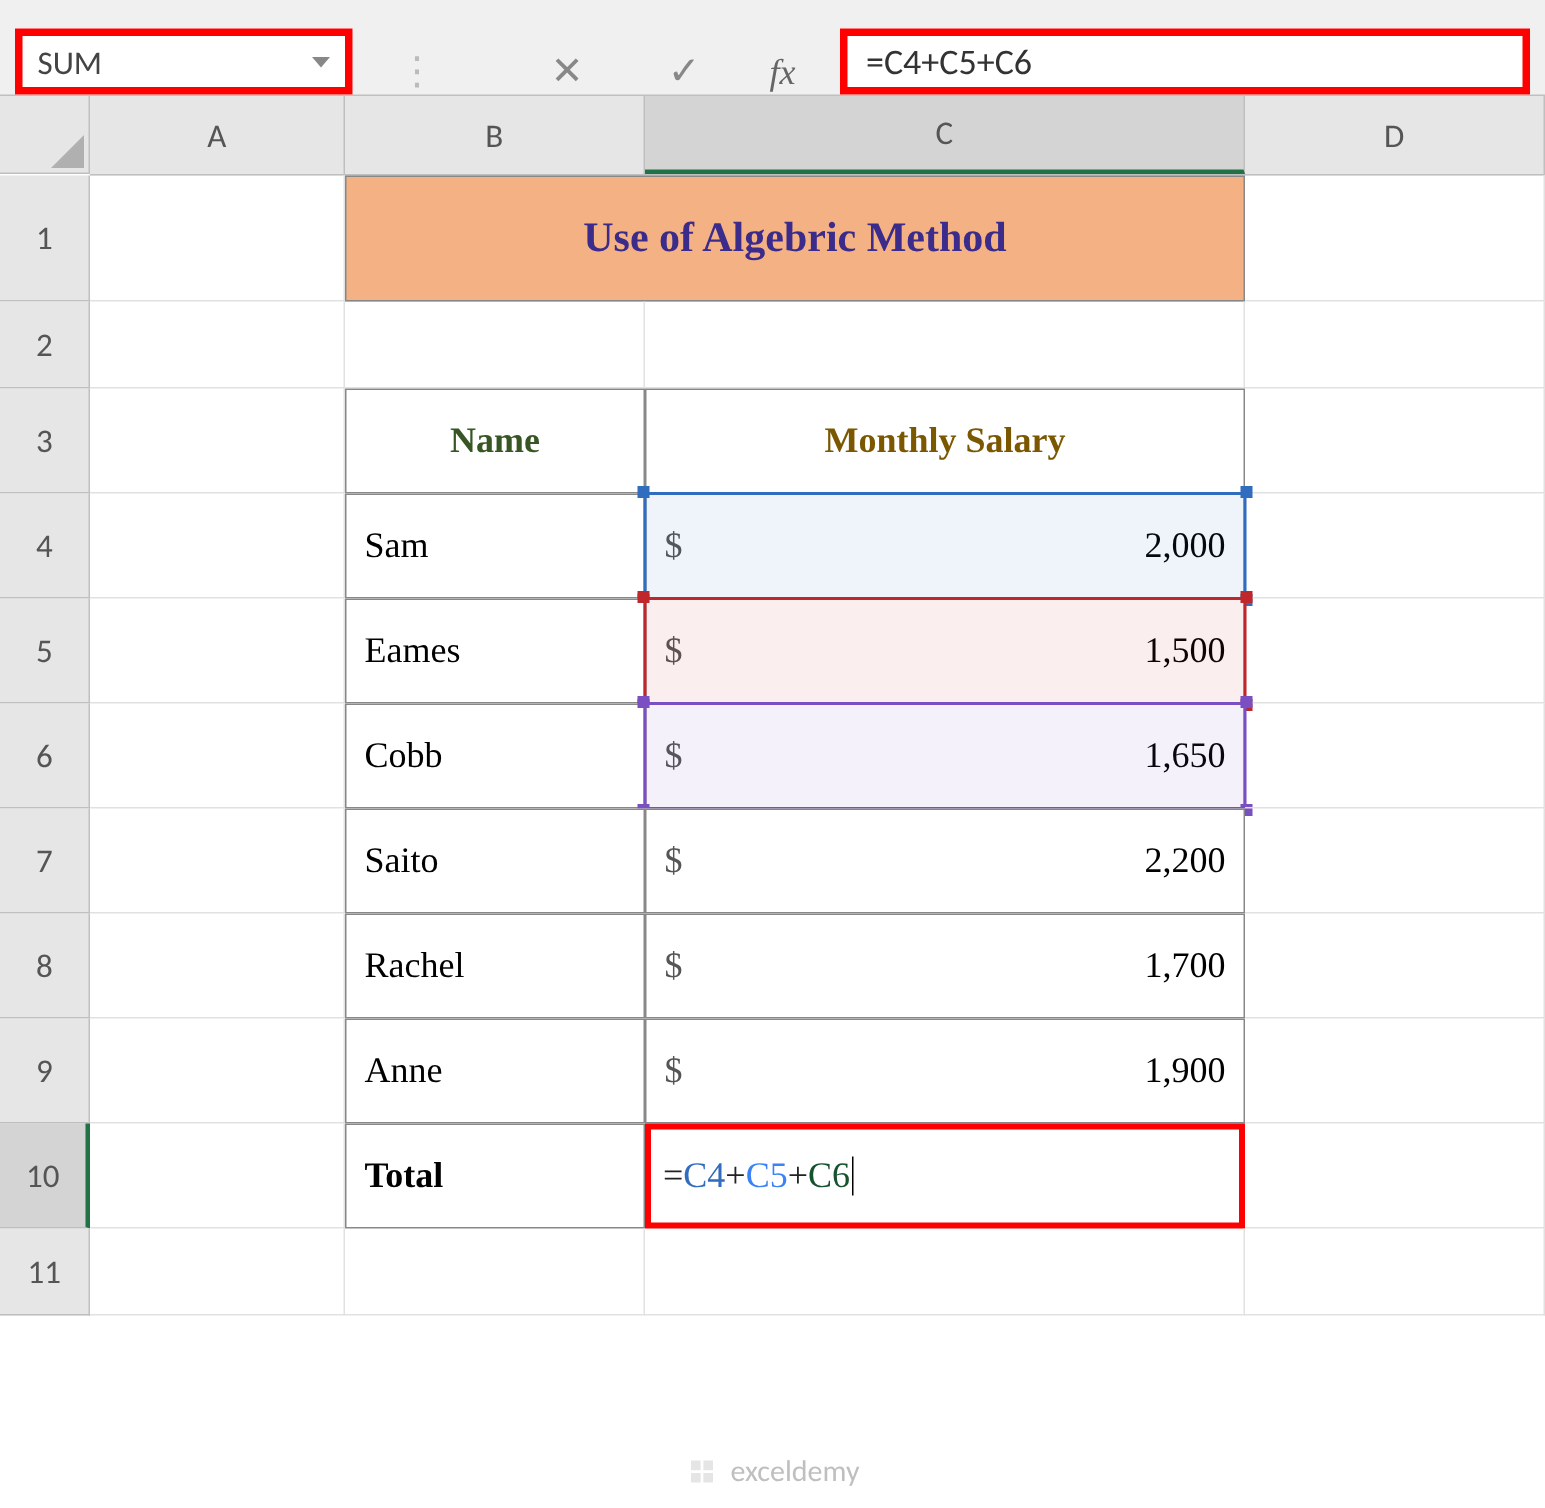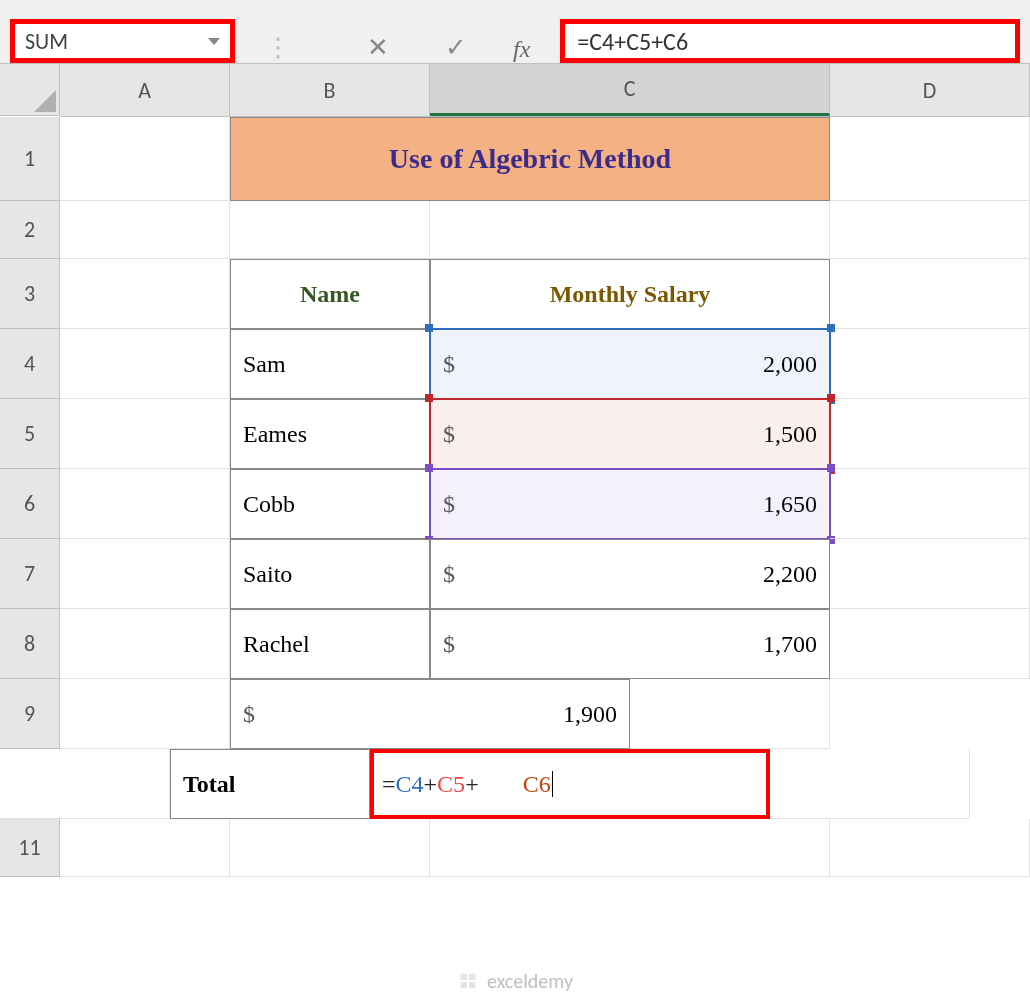--- a/index.html
+++ b/index.html
@@ -206,22 +206,22 @@
   .sq-tr { top: -4px; right: -4px; }
   .sq-bl { bottom: -4px; left: -4px; }
   .sq-br { bottom: -4px; right: -4px; }
 
   .formula-cell {
     border: 4px solid #ff0000;
     font-size: 24px;
     padding: 0 8px;
   }
   .c-blue { color: #316dbe; }
-  .c-red { color: #ef4444; text-align: center; }
-  .c-purple { color: #c2410c; margin-left: 44px; }
+  .c-red { color: #3b82f6; text-align: center; }
+  .c-purple { color: #14532d; }
   .c-black { color: #222; }
   .cursor {
     border-right: 1px solid #000;
     height: 26px;
     margin-left: 1px;
   }
 
   .watermark {
     position: absolute;
     bottom: 12px;
@@ -376,28 +376,32 @@
   <div class="cell cC rN tbl-cell money">
     <span class="sign">$</span>
     <span class="val">1,700</span>
   </div>
   <div class="cell cD rN"></div>
 </div>
 
 <div class="row">
   <div class="row-h rN">9</div>
   <div class="cell cA rN"></div>
+  <div class="cell cB rN tbl-cell">
+      <span>Anne</span>
+    </div>
   <div class="cell cC rN tbl-cell money">
     <span class="sign">$</span>
     <span class="val">1,900</span>
   </div>
   <div class="cell cD rN"></div>
 </div>
 
 <div class="row">
+  <div class="row-h r10 active">10</div>
   <div class="cell cA r10"></div>
   <div class="cell cB r10 tbl-cell bold">
       <span>Total</span>
     </div>
   <div class="cell cC r10 formula-cell">
     <span class="c-black">=</span>
       <span class="c-blue">C4</span>
       <span class="c-black">+</span>
       <span class="c-red">C5</span>
       <span class="c-black">+</span>

